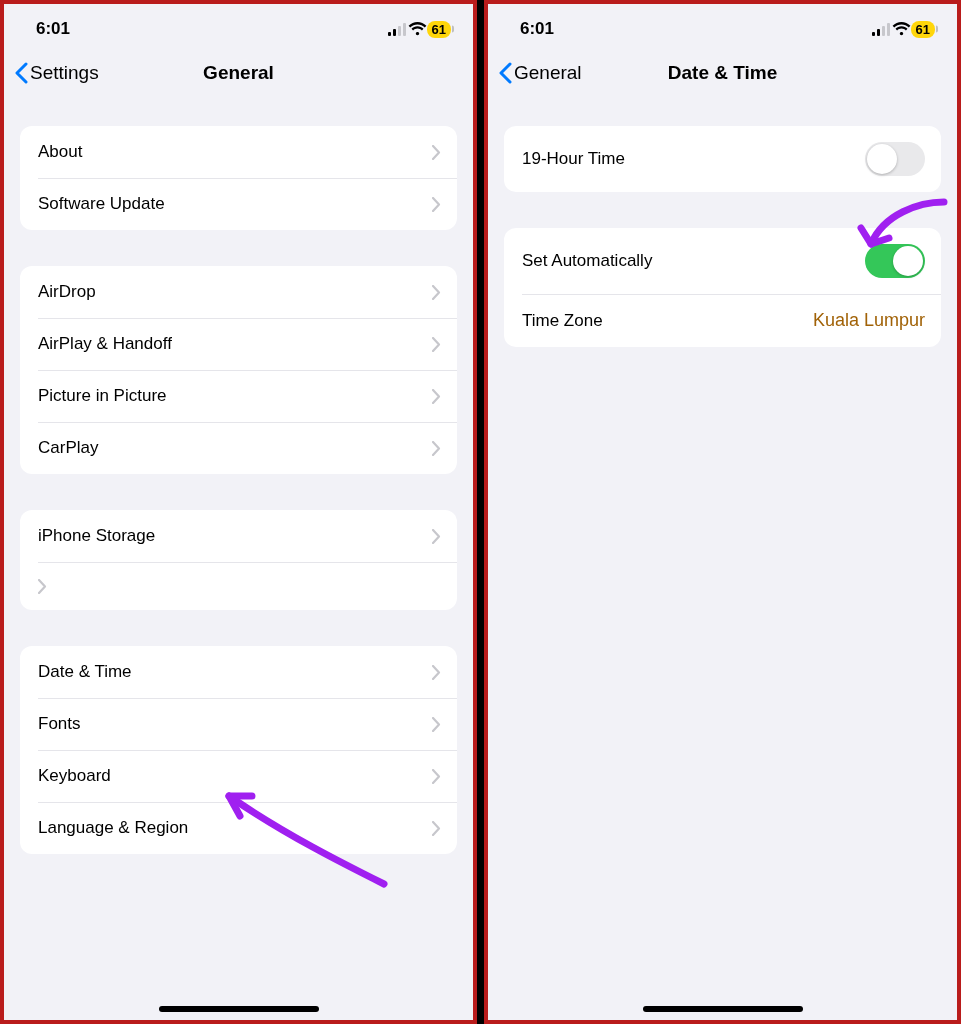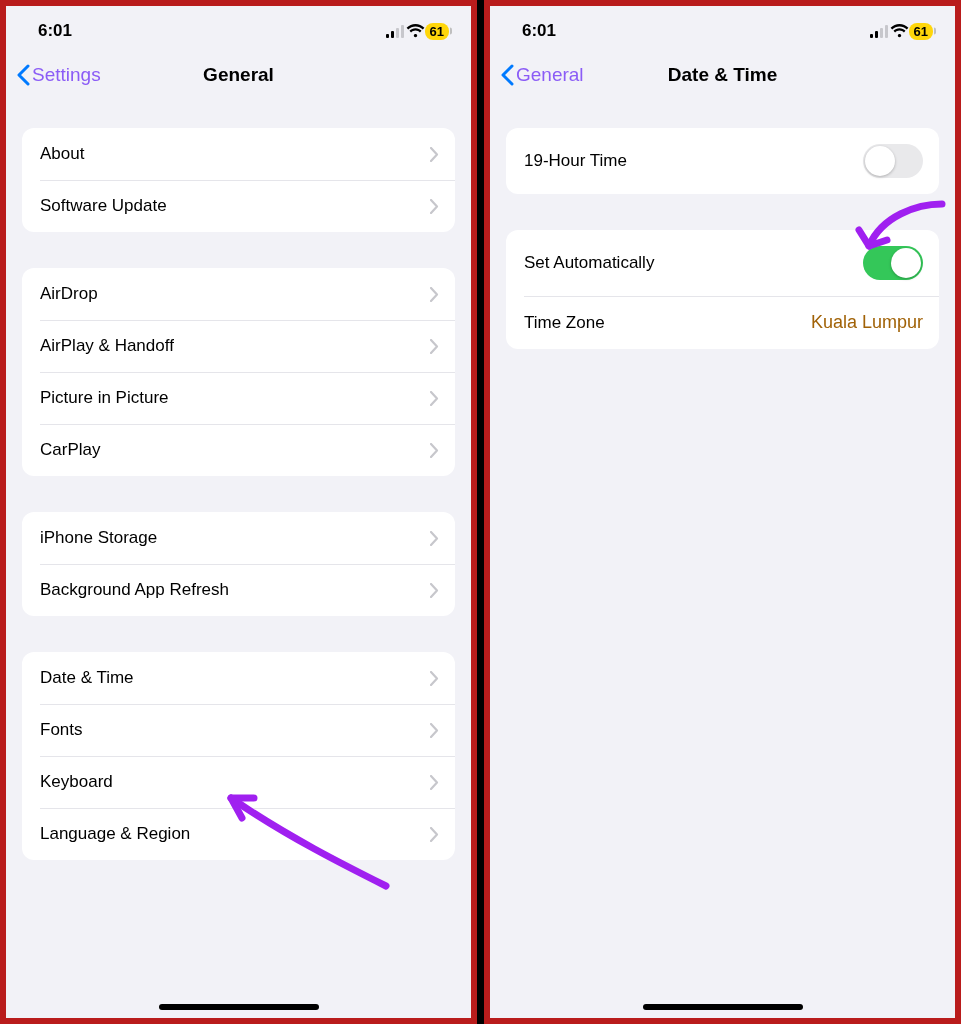--- a/index.html
+++ b/index.html
@@ -8,21 +8,21 @@
     background: #000;
     width: 961px;
     height: 1024px;
     display: flex;
     overflow: hidden;
   }
   .screen {
     width: 477px;
     height: 1024px;
     background: #f2f2f7;
-    border: 6px solid #b91c1c;
+    border: 4px solid #b91c1c;
     position: relative;
     display: flex;
     flex-direction: column;
   }
   .screen.left { margin-right: 0; }
   .divider {
     width: 7px;
     height: 1024px;
     background: #000;
   }
@@ -64,21 +64,21 @@
   .nav {
     height: 50px;
     display: flex;
     align-items: center;
     position: relative;
     padding: 0 10px;
   }
   .nav-back {
     display: flex;
     align-items: center;
-    color: #8b5cf6;
+    color: #000000;
     font-size: 19px;
     gap: 2px;
   }
   .nav-title {
     position: absolute;
     left: 50%;
     transform: translateX(-50%);
     font-size: 19px;
     font-weight: 600;
     color: #000;
@@ -257,21 +257,20 @@
     <div class="group">
       <div class="row">
         <span class="row-label">iPhone Storage</span>
         <span class="chevron">
             <svg width="9" height="15" viewBox="0 0 9 15">
               <path d="M1 1l6 6.5L1 14" stroke="#c7c7cc" stroke-width="2.2" fill="none" stroke-linecap="round" stroke-linejoin="round"></path>
             </svg>
           </span>
       </div>
       <div class="row">
-        <span class="row-label">Background App Refresh</span>
         <span class="chevron">
             <svg width="9" height="15" viewBox="0 0 9 15">
               <path d="M1 1l6 6.5L1 14" stroke="#c7c7cc" stroke-width="2.2" fill="none" stroke-linecap="round" stroke-linejoin="round"></path>
             </svg>
           </span>
       </div>
     </div>
 
     <div class="group">
       <div class="row">

